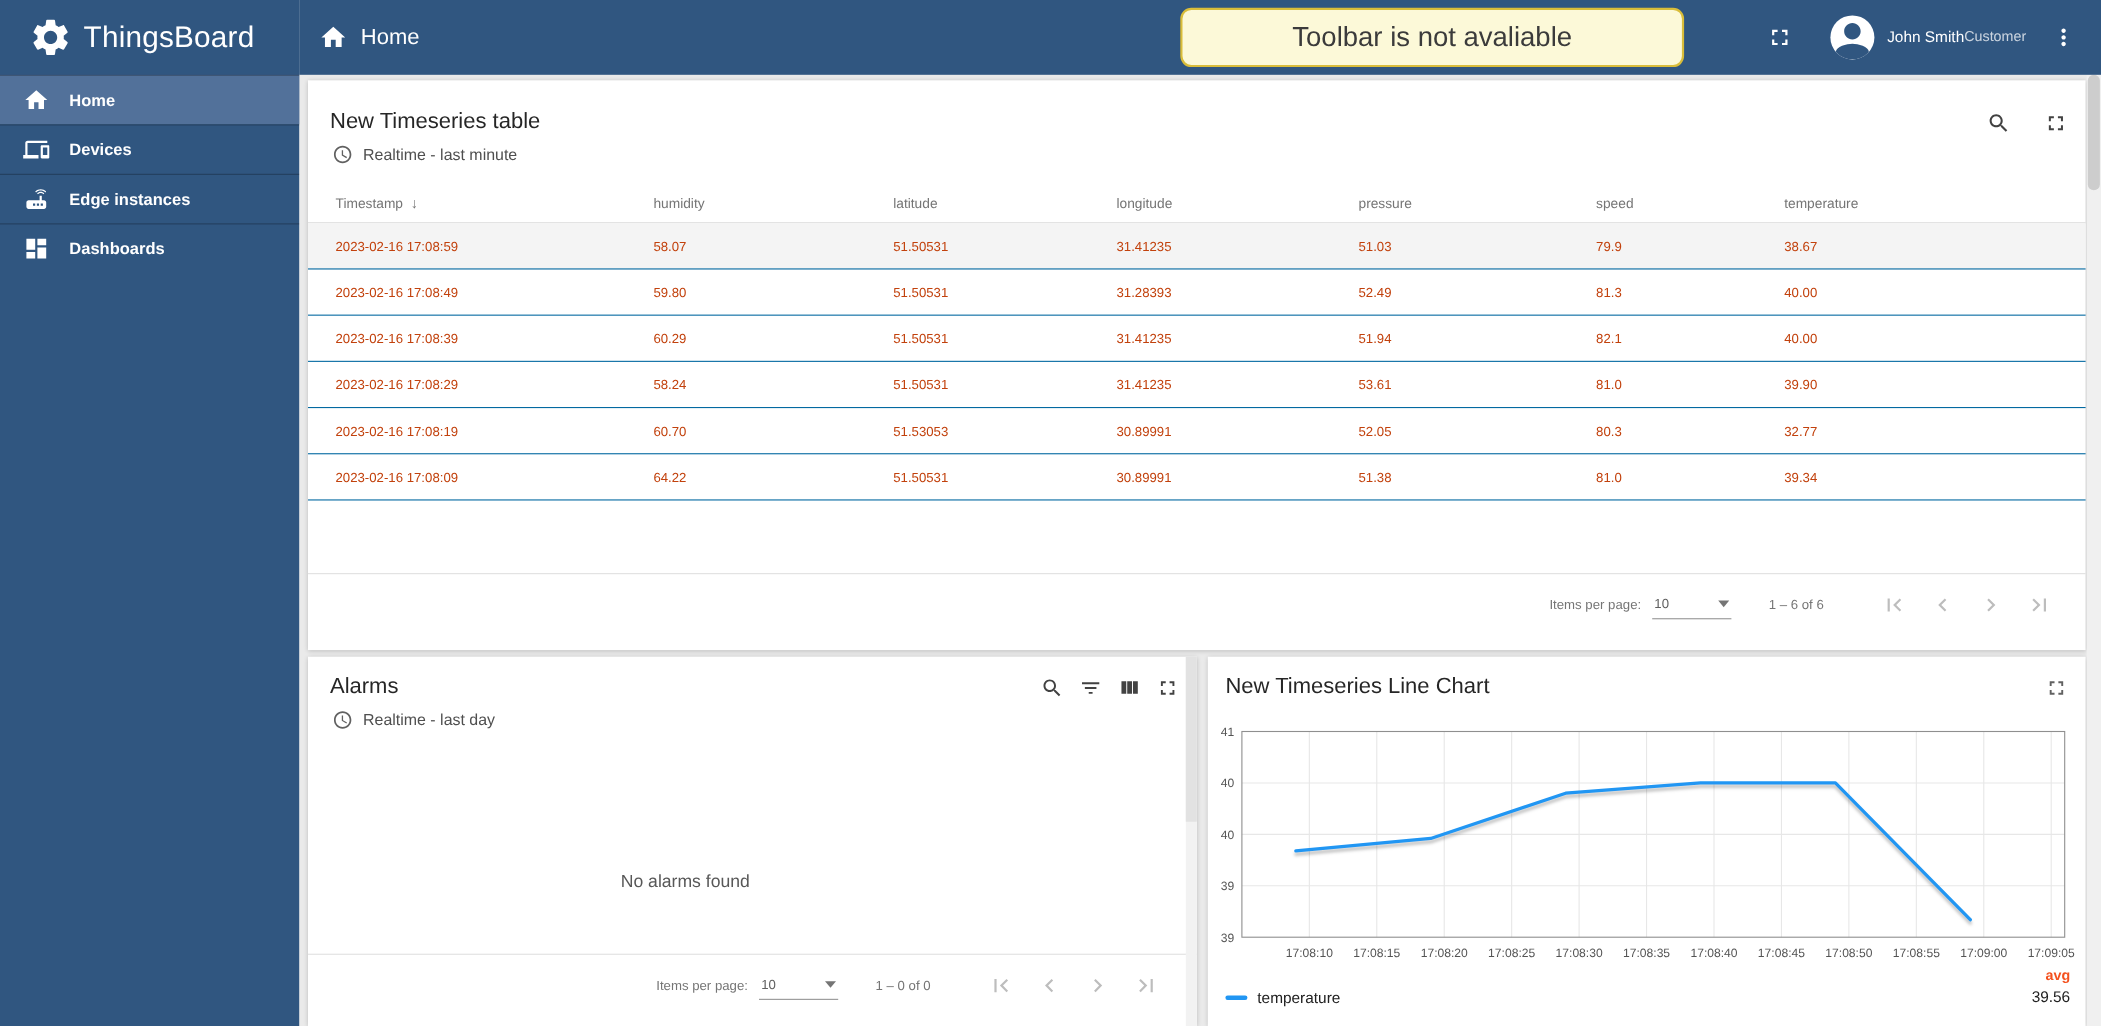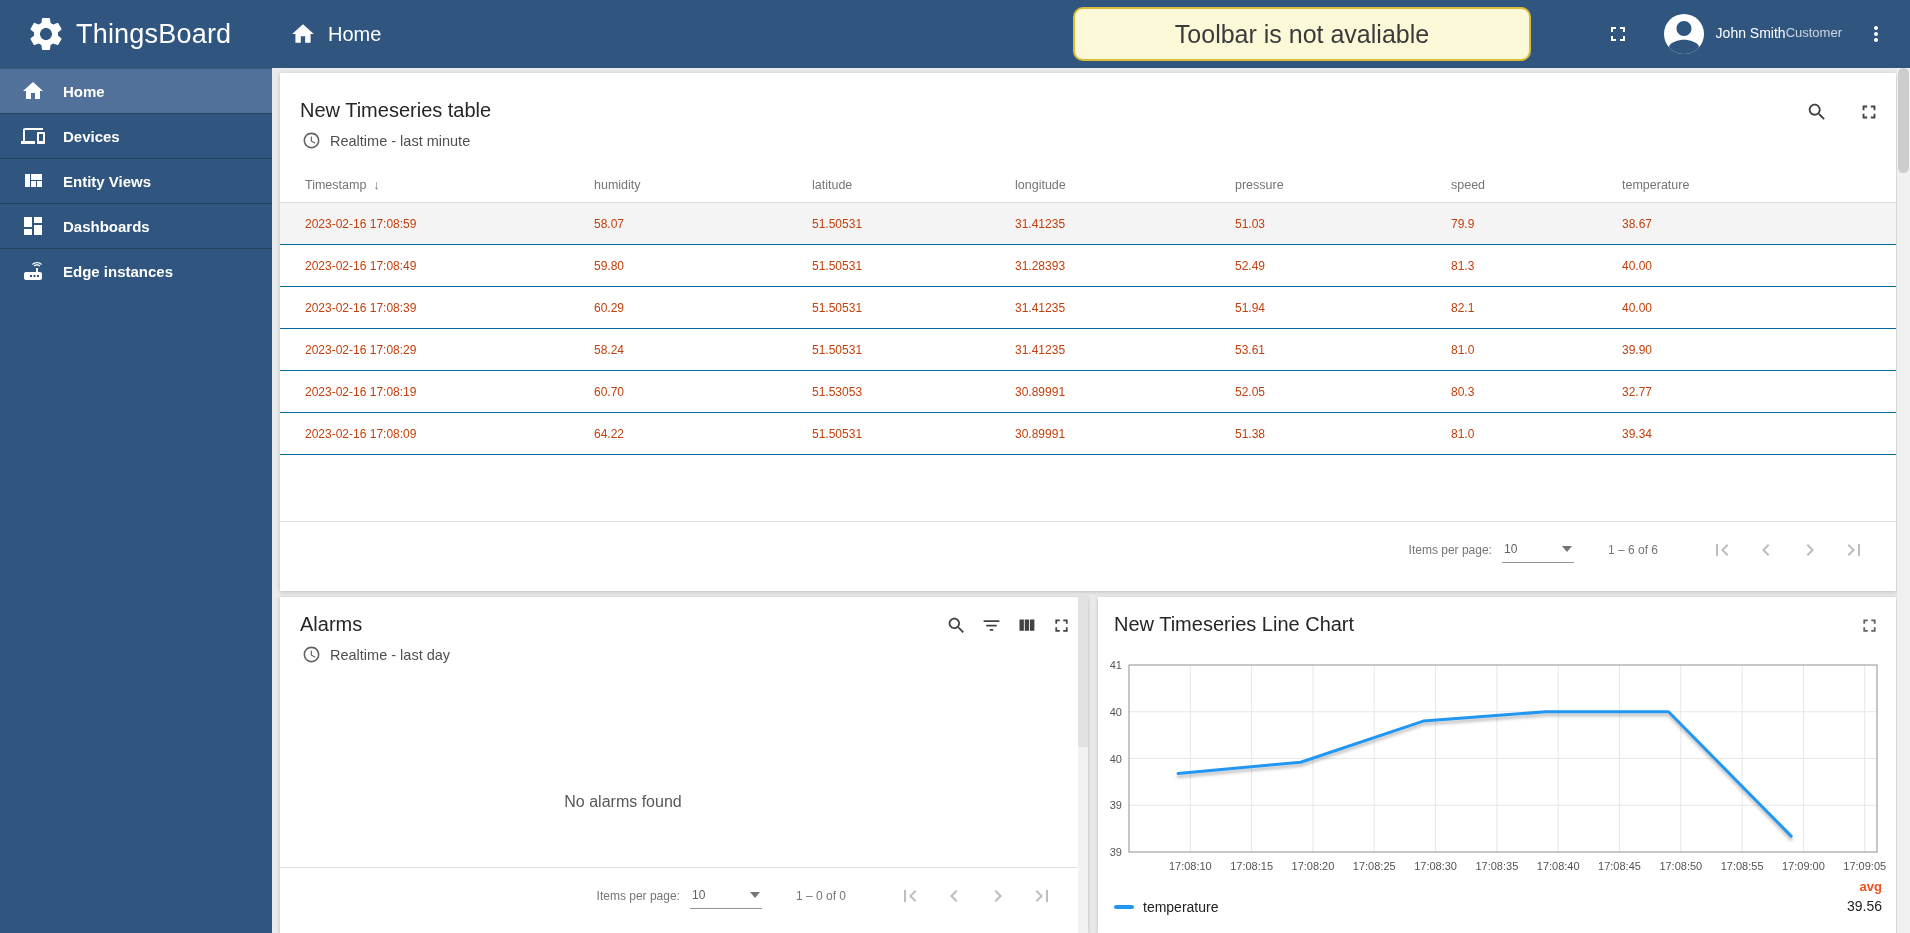--- a/index.html
+++ b/index.html
@@ -105,35 +105,29 @@
           <span>Home</span>
         </div>
         <div class="side-item">
           <svg viewBox="0 0 24 24">
             <path d="M4 6h18V4H4c-1.1 0-2 .9-2 2v11H0v3h14v-3H4V6zm19 2h-6c-.55 0-1 .45-1 1v10c0 .55.45 1 1 1h6c.55 0 1-.45 1-1V9c0-.55-.45-1-1-1zm-1 9h-4v-7h4v7z"></path>
           </svg>
           <span>Devices</span>
         </div>
         <div class="side-item">
           <svg viewBox="0 0 24 24">
-            <path d="M10 18h5v-6h-5v6zm-6 0h5V5H4v13zm12 0h5v-6h-5v6zM10 5v6h11V5H10z"></path>
-          </svg>
-          <span>Entity Views</span>
+            <path d="M20.2 5.9l.8-.8C19.6 3.7 17.8 3 16 3s-3.6.7-5 2.1l.8.8C13 4.8 14.5 4.2 16 4.2s3 .6 4.2 1.7zm-.9.8c-.9-.9-2.1-1.4-3.3-1.4s-2.4.5-3.3 1.4l.8.8c.7-.7 1.6-1 2.5-1 .9 0 1.8.3 2.5 1l.8-.8zM19 13h-2V9h-2v4H5c-1.1 0-2 .9-2 2v4c0 1.1.9 2 2 2h14c1.1 0 2-.9 2-2v-4c0-1.1-.9-2-2-2zm-8 5H9v-2h2v2zm3.5 0h-2v-2h2v2zm3.5 0h-2v-2h2v2z"></path>
+          </svg>
+          <span>Edge instances</span>
         </div>
         <div class="side-item">
           <svg viewBox="0 0 24 24">
             <path d="M3 13h8V3H3v10zm0 8h8v-6H3v6zm10 0h8V11h-8v10zm0-18v6h8V3h-8z"></path>
           </svg>
           <span>Dashboards</span>
-        </div>
-        <div class="side-item">
-          <svg viewBox="0 0 24 24">
-            <path d="M20.2 5.9l.8-.8C19.6 3.7 17.8 3 16 3s-3.6.7-5 2.1l.8.8C13 4.8 14.5 4.2 16 4.2s3 .6 4.2 1.7zm-.9.8c-.9-.9-2.1-1.4-3.3-1.4s-2.4.5-3.3 1.4l.8.8c.7-.7 1.6-1 2.5-1 .9 0 1.8.3 2.5 1l.8-.8zM19 13h-2V9h-2v4H5c-1.1 0-2 .9-2 2v4c0 1.1.9 2 2 2h14c1.1 0 2-.9 2-2v-4c0-1.1-.9-2-2-2zm-8 5H9v-2h2v2zm3.5 0h-2v-2h2v2zm3.5 0h-2v-2h2v2z"></path>
-          </svg>
-          <span>Edge instances</span>
         </div>
       </nav>
   </aside>
 
   <header class="topbar">
     <div class="page-head">
       <svg viewBox="0 0 24 24">
           <path d="M10 20v-6h4v6h5v-8h3L12 3 2 12h3v8z"></path>
         </svg>
       <span class="page-title">Home</span>

